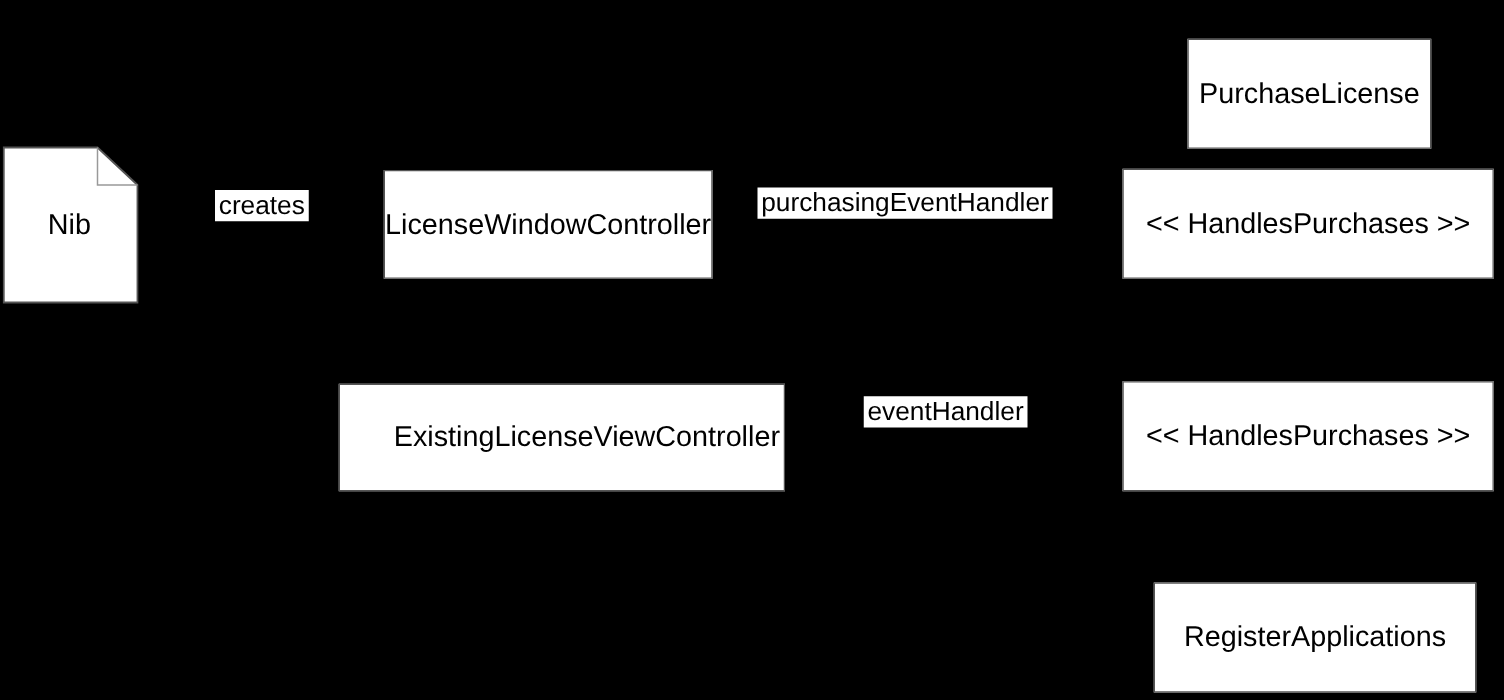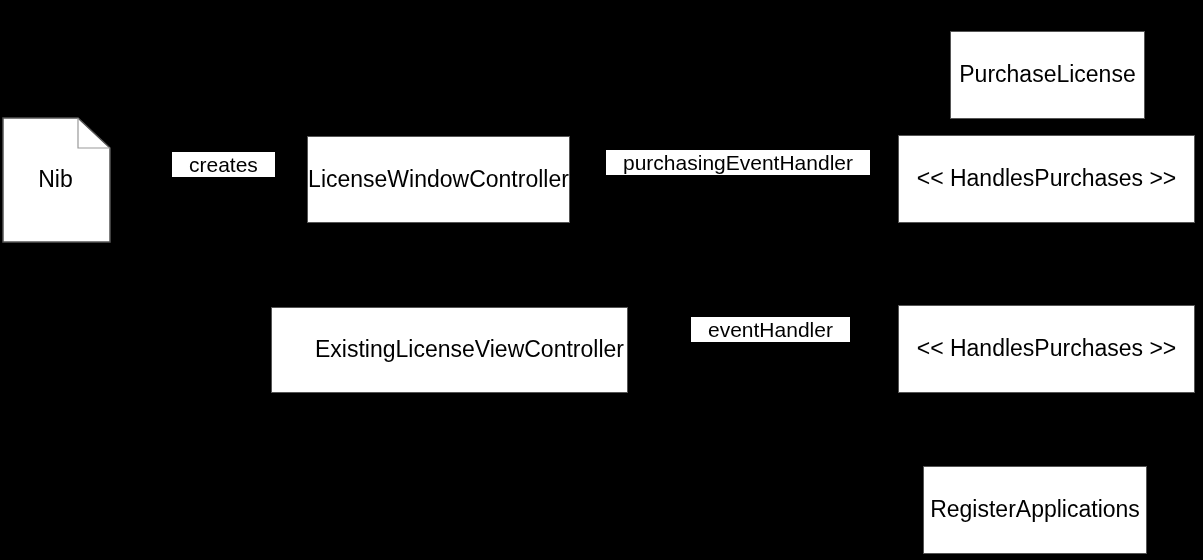--- a/index.html
+++ b/index.html
@@ -29,21 +29,21 @@
     line-height: 1.1;
     white-space: nowrap;
   }
   .node.stereotype .label { }
 
   .node--license-window-controller   { left: 307px; top: 136px; width: 263px; height: 87px; }
   .node--purchase-license            { left: 950px; top: 3px;   width: 195px; height: 88px; margin-top: 28px; }
   .node--handles-purchases-top       { left: 898px; top: 135px; width: 297px; height: 88px; }
   .node--existing-license-view-ctrl  { left: 271px; top: 307px; width: 357px; height: 86px; padding-left: 40px; }
   .node--handles-purchases-bottom    { left: 898px; top: 305px; width: 297px; height: 88px; }
-  .node--register-applications      { left: 923px; top: 466px; width: 224px; height: 88px; }
+  .node--register-applications      { left: 923px; top: 466px; width: 258px; height: 88px; }
 
   
   .doc-node {
     position: absolute;
     left: 2px; top: 116px;
     width: 109px; height: 128px;
   }
   .doc-node svg { position: absolute; left: 0; top: 0; }
   .doc-node .label {
     position: absolute;
@@ -56,21 +56,21 @@
     font-size: 23px;
   }
 
   
   .edge-label {
     position: absolute;
     background: #ffffff;
     color: #000000;
     font-size: 21px;
     line-height: 25px;
-    padding: 0 17px;
+    padding: 0 3px;
     white-space: nowrap;
   }
   .edge-label--creates                  { left: 172px; top: 152px; }
   .edge-label--purchasing-event-handler { left: 606px; top: 150px; }
   .edge-label--event-handler            { left: 691px; top: 317px; }
 </style>
 </head>
 <body>
 
 <div class="canvas">

